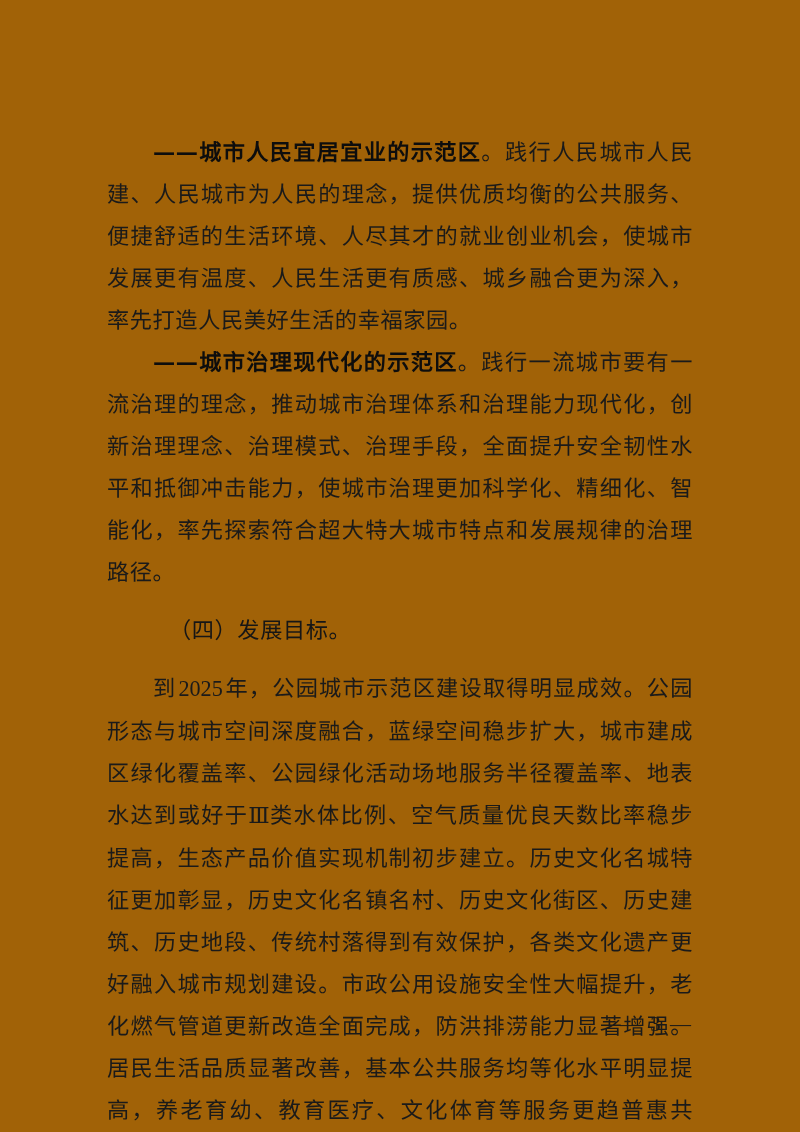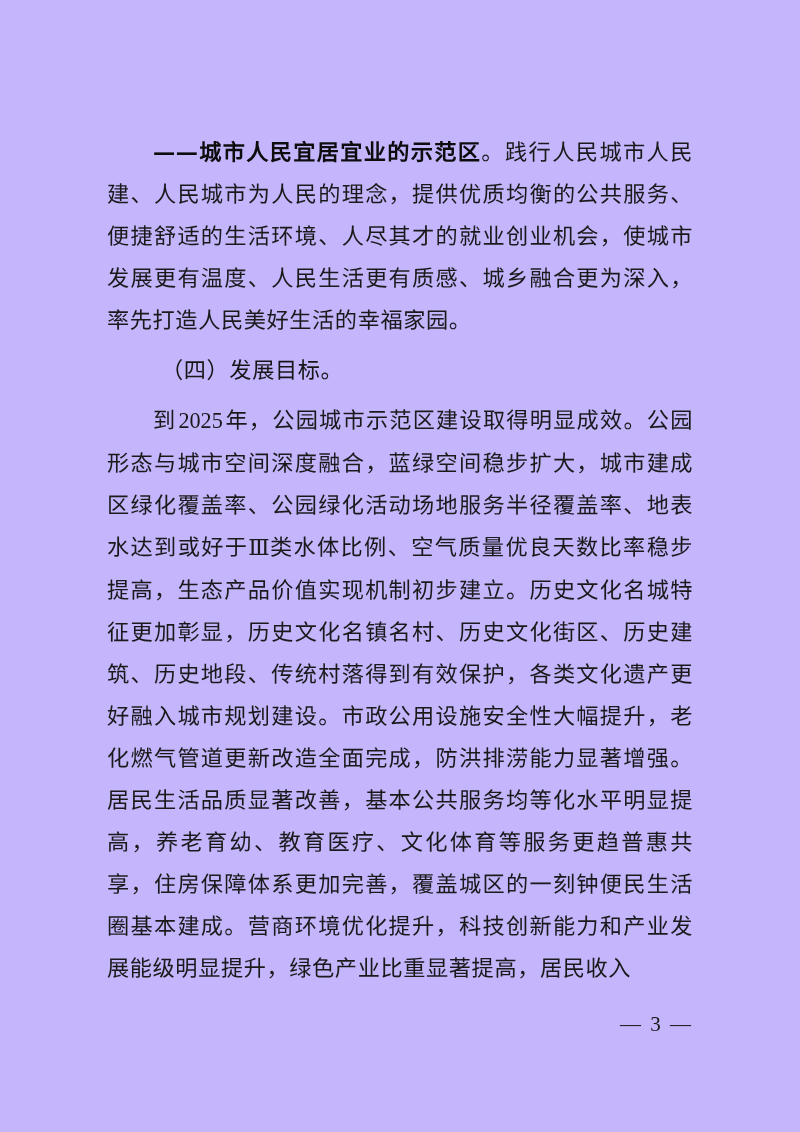--- a/index.html
+++ b/index.html
@@ -17,21 +17,21 @@
     color: #141414;
     -webkit-font-smoothing: antialiased;
   }
 
   .page {
     position: absolute;
     left: 0;
     top: 0;
     width: 800px;
     height: 1132px;
-    background: #c4b5fd;
+    background: #a16207;
   }
 
   
   .text-column {
     position: absolute;
     left: 107px;
     top: 131px;
     width: 586px;
   }
 
@@ -54,21 +54,21 @@
 
   
   .lead-bold {
     font-weight: 700;
     letter-spacing: 0.5px;
     color: #0d0d0d;
   }
 
   
   .heading {
-    margin: 8px;
+    margin: 16px;
     font-size: 22.2px;
     line-height: 42px;
     text-indent: 46px;
     letter-spacing: 0.6px;
     color: #161616;
     font-weight: 400;
   }
 
   
   .num {
@@ -96,20 +96,21 @@
 </style>
 </head>
 <body>
 
 <div class="page">
 
   <div class="text-column">
 
     <p class="para indent"><span class="lead-bold">——城市人民宜居宜业的示范区</span><span>。践行人民城市人民建、人民城市为人民的理念，提供优质均衡的公共服务、便捷舒适的生活环境、人尽其才的就业创业机会，使城市发展更有温度、人民生活更有质感、城乡融合更为深入，率先打造人民美好生活的幸福家园。</span></p>
 
+    <p class="para indent"><span class="lead-bold">——城市治理现代化的示范区</span><span>。践行一流城市要有一流治理的理念，推动城市治理体系和治理能力现代化，创新治理理念、治理模式、治理手段，全面提升安全韧性水平和抵御冲击能力，使城市治理更加科学化、精细化、智能化，率先探索符合超大特大城市特点和发展规律的治理路径。</span></p>
 
     <p class="heading">（四）发展目标。</p>
 
     <p class="para indent"><span>到</span><span class="num">2025</span><span>年，公园城市示范区建设取得明显成效。公园形态与城市空间深度融合，蓝绿空间稳步扩大，城市建成区绿化覆盖率、公园绿化活动场地服务半径覆盖率、地表水达到或好于</span><span class="roman">Ⅲ</span><span>类水体比例、空气质量优良天数比率稳步提高，生态产品价值实现机制初步建立。历史文化名城特征更加彰显，历史文化名镇名村、历史文化街区、历史建筑、历史地段、传统村落得到有效保护，各类文化遗产更好融入城市规划建设。市政公用设施安全性大幅提升，老化燃气管道更新改造全面完成，防洪排涝能力显著增强。居民生活品质显著改善，基本公共服务均等化水平明显提高，养老育幼、教育医疗、文化体育等服务更趋普惠共享，住房保障体系更加完善，覆盖城区的一刻钟便民生活圈基本建成。营商环境优化提升，科技创新能力和产业发展能级明显提升，绿色产业比重显著提高，居民收入</span></p>
 
   </div>
 
   <div class="page-number">— 3 —</div>
 
 </div>

